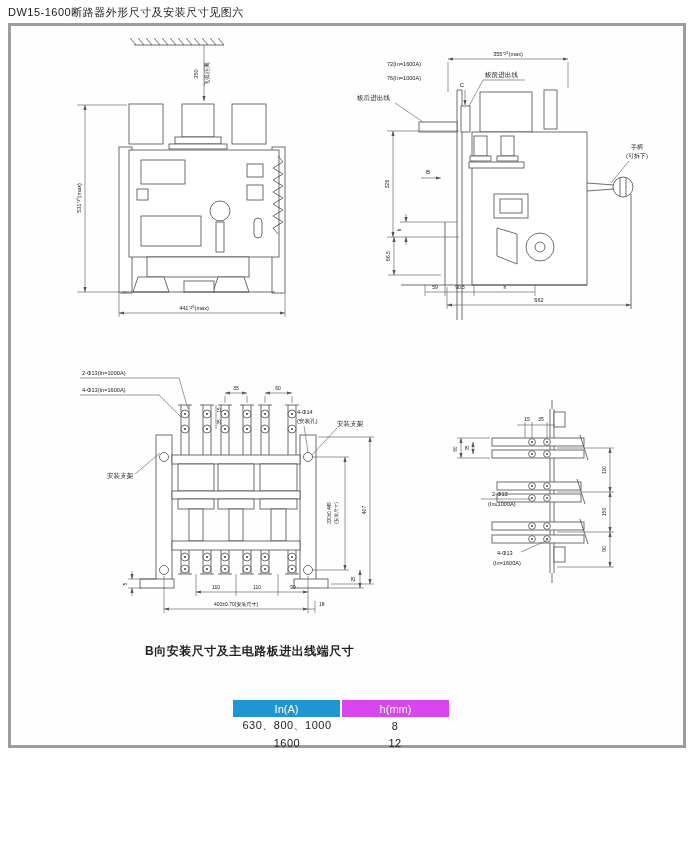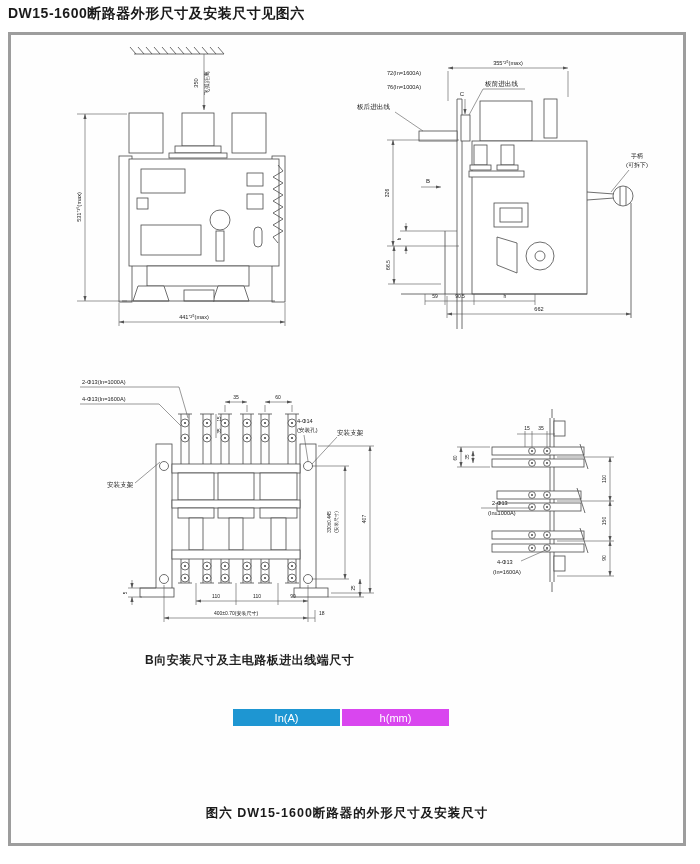--- a/index.html
+++ b/index.html
@@ -1,25 +1,25 @@
 <!DOCTYPE html>
 <html><head>
 <meta charset="utf-8">
 <style>
   html,body{margin:0;padding:0;}
   body{
     width:700px;height:864px;position:relative;background:#ffffff;
     font-family:"Liberation Sans", sans-serif;color:#1c1c1c;overflow:hidden;
   }
   .page-title{
-    position:absolute;left:8px;top:5px;font-size:14px;font-weight:bold;
+    position:absolute;left:8px;top:5px;font-size:11px;font-weight:normal;
     letter-spacing:.5px;color:#1a1a1a;white-space:nowrap;
   }
   .board{
-    position:absolute;left:8px;top:32px;width:678px;height:814px;
+    position:absolute;left:8px;top:23px;width:678px;height:725px;
     border:3px solid #9d9d9d;background:#fefefe;box-sizing:border-box;
   }
   svg.draw{position:absolute;left:0;top:0;}
   svg .shp{stroke:#4a4a4a;stroke-width:.8;fill:#fff;}
   svg .ln{stroke:#4a4a4a;stroke-width:.8;fill:none;}
   svg .dim{stroke:#555;stroke-width:.6;fill:none;}
   svg text{fill:#222;}
   .t45{font-size:4.6px;} .t5{font-size:5px;} .t55{font-size:5.6px;}
   .t6{font-size:6px;} .t65{font-size:6.6px;}
   .view-caption{
@@ -373,16 +373,23 @@
     </g>
   </svg>
 
   <div class="view-caption" style="left:134px;top:617px;">B向安装尺寸及主电路板进出线端尺寸</div>
 
   <div class="tbl" style="top:674px;">
     <div class="tbl-header">
       <div class="cell" style="background: rgb(30, 150, 210);">In(A)</div>
       <div class="cell" style="background: #d946ef;">h(mm)</div>
     </div>
+    <div class="tbl-row">
+      <div class="cell">630、800、1000</div>
+      <div class="cell">8</div>
+    </div>
+    <div class="tbl-row">
+      <div class="cell">1600</div>
+      <div class="cell">12</div>
+    </div>
   </div>
 
-  <div class="fig-caption" style="top:770px;">图六 DW15-1600断路器的外形尺寸及安装尺寸</div>
 </div>
 
 </body></html>

